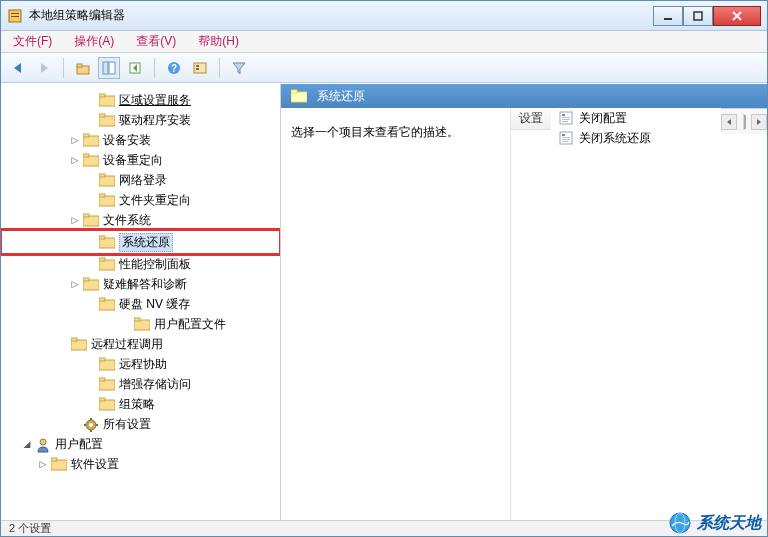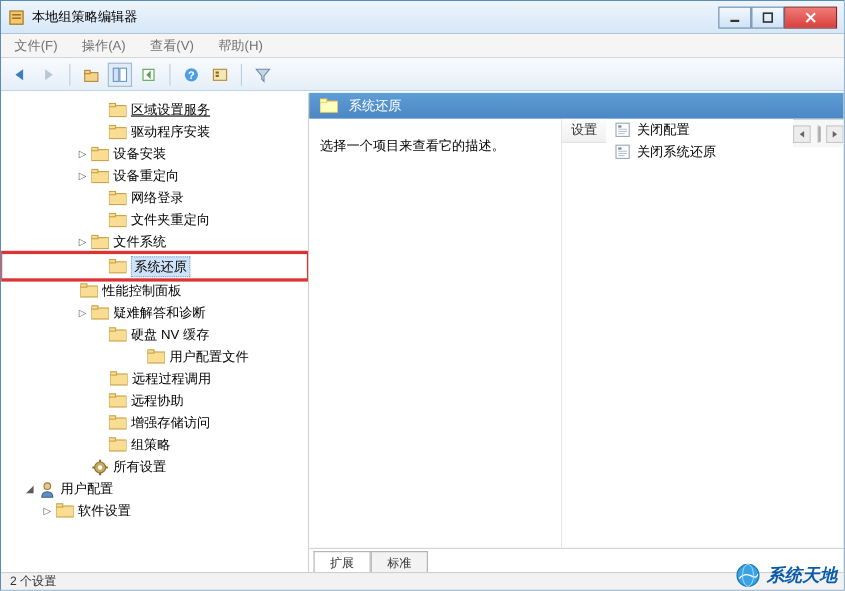--- a/index.html
+++ b/index.html
@@ -5,21 +5,21 @@
 * { box-sizing: border-box; margin: 0; padding: 0; }
 body { font-family: "Microsoft YaHei", "Segoe UI", Tahoma, sans-serif; font-size: 12px; background: #fff; }
 .window { width: 768px; height: 537px; display: flex; flex-direction: column; border: 1px solid #5b8cb5; position: relative; background: #fff; }
 .titlebar { height: 30px; background: linear-gradient(#eef5fc, #d6e7f7); display: flex; align-items: center; padding: 0 6px; border-bottom: 1px solid #b0c4d8; }
 .titlebar-icon { width: 16px; height: 16px; margin-right: 6px; }
 .titlebar-text { flex: 1; font-size: 12px; color: #000; font-family: Liberation Mono, monospace; }
 .win-btns { display: flex; gap: 0; }
 .win-btn { width: 30px; height: 20px; border: 1px solid #6a8bab; background: linear-gradient(#f3f8fd,#cfe3f5); display: flex; align-items: center; justify-content: center; font-size: 11px; color: #2a3a4a; cursor: default; }
 .win-btn.close { width: 48px; background: linear-gradient(#f07b77,#d9403c); color: #fff; border-color: #8a2320; }
 .menubar { height: 22px; background: #f5f5f5; display: flex; align-items: center; padding: 0 6px; border-bottom: 1px solid #d0d0d0; gap: 10px; }
-.menu-item { padding: 2px 6px; color: #737373; cursor: default; }
+.menu-item { padding: 2px 6px; color: #be185d; cursor: default; }
 .toolbar { height: 30px; background: linear-gradient(#f8fbfe,#e5eef8); border-bottom: 1px solid #b9cde0; display: flex; align-items: center; padding: 0 6px; gap: 4px; }
 .tb-sep { width: 1px; height: 20px; background: #b9cde0; margin: 0 4px; }
 .tb-btn { width: 22px; height: 22px; display: flex; align-items: center; justify-content: center; border: 1px solid transparent; }
 .tb-btn.framed { border: 1px solid #9fb8d0; background: #e0edf9; }
 .content { flex: 1; display: flex; border-top: 1px solid #fff; overflow: hidden; }
 .tree-pane { width: 280px; border-right: 1px solid #d0d0d0; overflow: auto; padding: 6px 0 6px 0; background: #fff; }
 .tree-item { display: flex; align-items: center; height: 20px; padding-left: 4px; white-space: nowrap; }
 .tree-toggle { width: 12px; height: 12px; display: flex; align-items: center; justify-content: center; font-size: 9px; color: #5a5a5a; cursor: default; }
 .tree-toggle.blank { visibility: hidden; }
 .folder-icon { width: 16px; height: 14px; margin: 0 4px 0 2px; }
@@ -215,21 +215,21 @@
         <div class="tree-item selected highlighted" style="padding-left: 84px;">
           <span class="tree-toggle blank">▷</span>
           <span class="folder-icon">
             <svg class="folder-svg" width="16" height="14">
               <rect x="0" y="3" width="16" height="10" fill="#f9dd92" stroke="#caa148"></rect>
               <rect x="0" y="1" width="6" height="3" fill="#f9dd92" stroke="#caa148"></rect>
             </svg>
           </span>
           <span class="tree-label">系统还原</span>
         </div>
-        <div class="tree-item" style="padding-left: 58px;">
+        <div class="tree-item" style="padding-left: 84px;">
           <span class="tree-toggle blank">▷</span>
           <span class="folder-icon">
             <svg class="folder-svg" width="16" height="14">
               <rect x="0" y="3" width="16" height="10" fill="#f9dd92" stroke="#caa148"></rect>
               <rect x="0" y="1" width="6" height="3" fill="#f9dd92" stroke="#caa148"></rect>
             </svg>
           </span>
           <span class="tree-label">性能控制面板</span>
         </div>
         <div class="tree-item" style="padding-left: 68px;">
@@ -255,21 +255,21 @@
         <div class="tree-item" style="padding-left: 119px;">
           <span class="tree-toggle blank">▷</span>
           <span class="folder-icon">
             <svg class="folder-svg" width="16" height="14">
               <rect x="0" y="3" width="16" height="10" fill="#f9dd92" stroke="#caa148"></rect>
               <rect x="0" y="1" width="6" height="3" fill="#f9dd92" stroke="#caa148"></rect>
             </svg>
           </span>
           <span class="tree-label">用户配置文件</span>
         </div>
-        <div class="tree-item" style="padding-left: 56px; margin-left: 29px;">
+        <div class="tree-item" style="padding-left: 56px;">
           <span class="tree-toggle blank">▷</span>
           <span class="folder-icon">
             <svg class="folder-svg" width="16" height="14">
               <rect x="0" y="3" width="16" height="10" fill="#f9dd92" stroke="#caa148"></rect>
               <rect x="0" y="1" width="6" height="3" fill="#f9dd92" stroke="#caa148"></rect>
             </svg>
           </span>
           <span class="tree-label">远程过程调用</span>
         </div>
         <div class="tree-item" style="padding-left: 84px;">
@@ -389,24 +389,20 @@
               </div>
             <div style="width:16px;height:16px;border:1px solid #c7c7c7;background:#ededed;display:flex;align-items:center;justify-content:center">
                 <svg width="8" height="8">
                   <path d="M2 1 L6 4 L2 7 Z" fill="#666"></path>
                 </svg>
               </div>
           </div>
         </div>
       </div>
 
-      <div class="tabs-row">
-        <div class="tab active">扩展</div>
-        <div class="tab">标准</div>
-      </div>
     </div>
   </div>
 
   <div class="statusbar">
     <span>2 个设置</span>
   </div>
 
   <div class="watermark">
     <span class="watermark-globe">
       <svg width="22" height="22">

